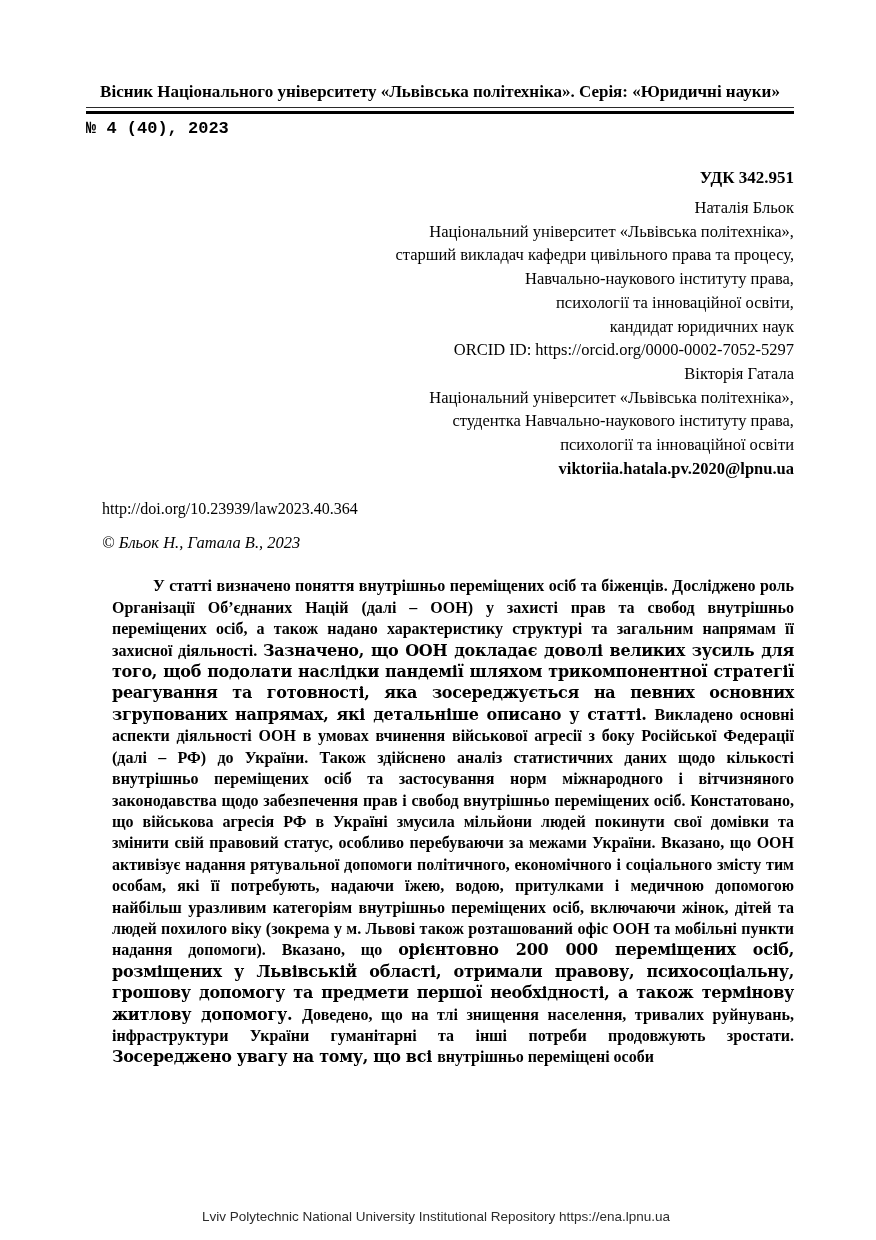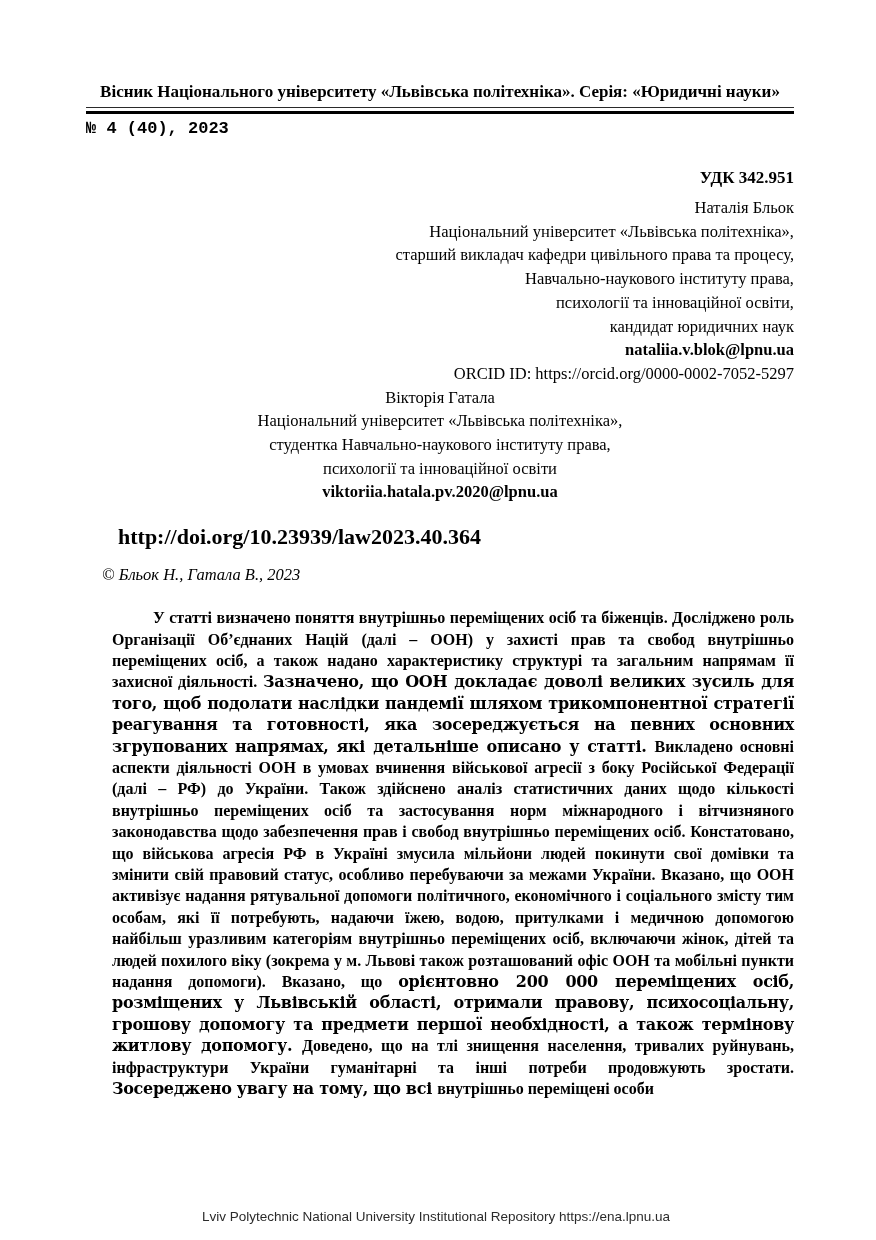--- a/index.html
+++ b/index.html
@@ -16,31 +16,31 @@
   .journal-header { padding-top:82px; }
   .journal-title { font-size:17px; font-weight:bold; text-align:center; white-space:nowrap; }
   .header-rule { height:3px; border-top:1px solid #2a2a2a; border-bottom:3px solid #000; margin-top:5px; }
   .journal-issue { font-size:17px; font-weight:bold; margin-top:5px;font-family:Liberation Mono, monospace; }
 
   
   .udc { text-align:right; font-weight:bold; font-size:17px; margin-top:30px; }
 
   
   .author-block { text-align:right; font-size:16.5px; line-height:23.7px; margin-top:8px; }
-  .author-block.second { margin-top:0;text-align:center; }
+  .author-block.second { margin-top:0; }
   .author-name { font-weight:normal; }
   .author-email { font-weight:bold; }
 
   
   .article-title {
     margin:4px 0 0 0; text-align:center;
     font-size:20px; font-weight:bold; line-height:27.5px;
   }
 
-  .doi { margin:20px 0 0 32px; font-weight:bold; font-size:22px; }
+  .doi { margin:20px 0 0 16px; font-weight:normal; font-size:16px; }
   .copyright { margin:15px 0 0 16px; font-style:italic; font-size:16.5px; }
 
   
   .abstract {
     margin:22px 0 0 26px;
     text-align:justify; text-indent:41px;
     font-size:16px; line-height:21.4px; font-weight:bold;
   }
   .seg-b { font-family:"Liberation Serif", serif; }
   .seg-h { font-family:"DejaVu Serif", serif; letter-spacing:-0.3px; }
@@ -71,21 +71,20 @@
 
     <div class="udc">УДК 342.951</div>
 
     <div class="author-block">
       <div class="author-name">Наталія Бльок</div>
       <div class="aff-line">Національний університет «Львівська політехніка»,</div>
       <div class="aff-line">старший викладач кафедри цивільного права та процесу,</div>
       <div class="aff-line">Навчально-наукового інституту права,</div>
       <div class="aff-line">психології та інноваційної освіти,</div>
       <div class="aff-line">кандидат юридичних наук</div>
-      <div class="author-email">nataliia.v.blok@lpnu.ua</div>
       <div class="aff-line">ORCID ID: https://orcid.org/0000-0002-7052-5297</div>
     </div>
 
     <div class="author-block second">
       <div class="author-name">Вікторія Гатала</div>
       <div class="aff-line">Національний університет «Львівська політехніка»,</div>
       <div class="aff-line">студентка Навчально-наукового інституту права,</div>
       <div class="aff-line">психології та інноваційної освіти</div>
       <div class="author-email">viktoriia.hatala.pv.2020@lpnu.ua</div>
     </div>

